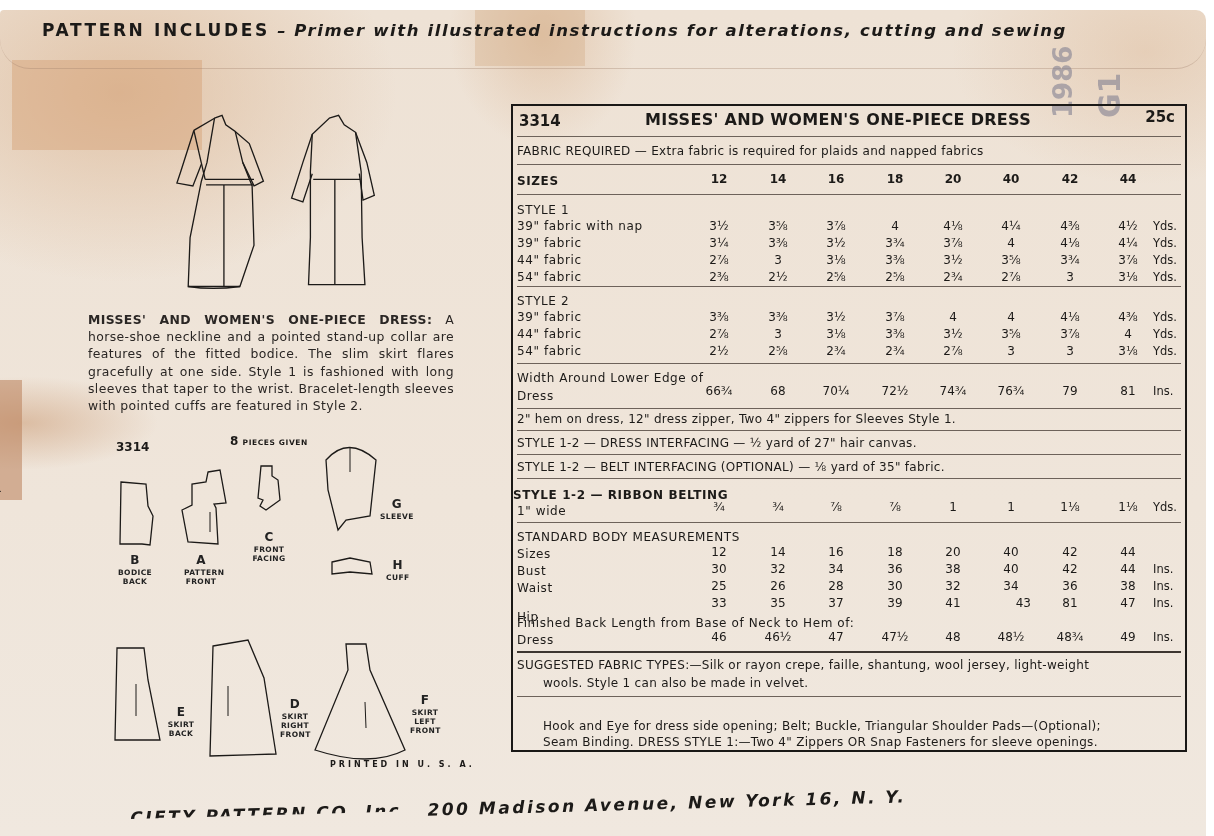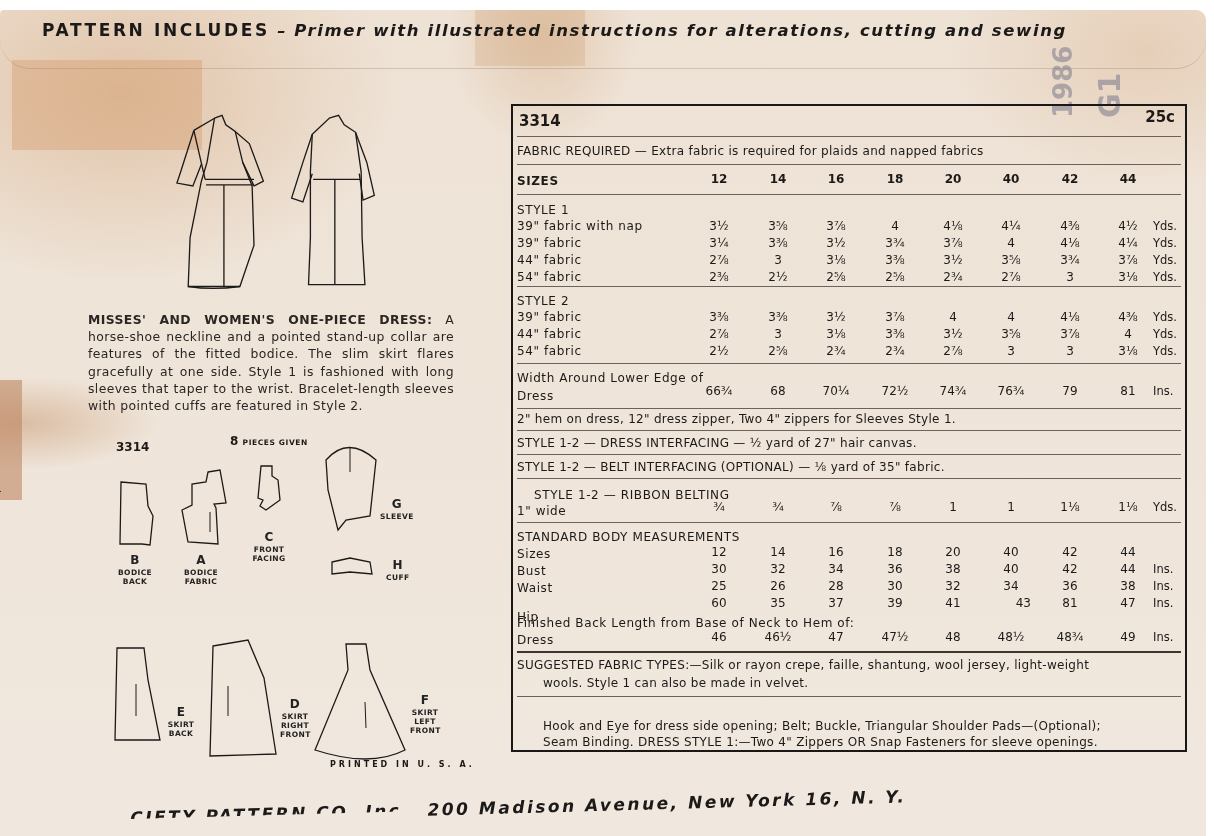--- a/index.html
+++ b/index.html
@@ -152,21 +152,21 @@
     <path d="M265 282 L266 308" stroke-width="1"></path>
   </g>
 </svg>
 
 <div class="piece-label" style="left:118px; top:553px;">
     <span class="letter">B</span>
     <span style="display:block;width:34px;">BODICE BACK</span>
   </div>
 <div class="piece-label" style="left:184px; top:553px;">
     <span class="letter">A</span>
-    <span style="display:block;width:34px;">BODICE FABRIC</span>
+    <span style="display:block;width:34px;">PATTERN FRONT</span>
   </div>
 <div class="piece-label" style="left:252px; top:530px;">
     <span class="letter">C</span>
     <span style="display:block;width:34px;">FRONT FACING</span>
   </div>
 <div class="piece-label" style="left:380px; top:497px;">
     <span class="letter">G</span>
     <span style="display:block;">SLEEVE</span>
   </div>
 <div class="piece-label" style="left:386px; top:558px;">
@@ -183,20 +183,21 @@
   </div>
 <div class="piece-label" style="left:410px; top:693px;">
     <span class="letter">F</span>
     <span style="display:block;width:30px;">SKIRT LEFT FRONT</span>
   </div>
 
 <div class="printed">PRINTED IN U. S. A.</div>
 
 <div class="chart">
   <div class="pattern-no">3314</div>
+  <div class="pattern-title">MISSES' AND WOMEN'S ONE-PIECE DRESS</div>
   <div class="price">25c</div>
   <div class="rule" style="left:4px; right:4px; top:30px;"></div>
 
   <div class="row-text" style="left:4px; top:38px;">FABRIC REQUIRED — Extra fabric is required for plaids and napped fabrics</div>
   <div class="rule" style="left:4px; right:4px; top:58px;"></div>
 
   <div class="lbl bold" style="left:4px; top:68px;">SIZES</div>
   <div id="sizes-row">
       <div class="cell bold" style="left: 186px; top: 66px;">12</div>
       <div class="cell bold" style="left: 245px; top: 66px;">14</div>
@@ -304,21 +305,21 @@
     </div>
   <div class="rule" style="left:4px; right:4px; top:302px;"></div>
 
   <div class="row-text bold" style="left:4px; top:306px; font-weight:normal;">2" hem on dress, 12" dress zipper, Two 4" zippers for Sleeves Style 1.</div>
   <div class="rule" style="left:4px; right:4px; top:324px;"></div>
   <div class="row-text" style="left:4px; top:330px;">STYLE 1-2 — DRESS INTERFACING — ½ yard of 27" hair canvas.</div>
   <div class="rule" style="left:4px; right:4px; top:348px;"></div>
   <div class="row-text" style="left:4px; top:354px;">STYLE 1-2 — BELT INTERFACING (OPTIONAL) — ⅛ yard of 35" fabric.</div>
   <div class="rule" style="left:4px; right:4px; top:372px;"></div>
 
-  <div class="lbl" style="left:21px; top:382px;">STYLE 1-2 — RIBBON BELTING</div>
+  <div class="lbl" style="left:0; top:382px;font-weight:bold;">STYLE 1-2 — RIBBON BELTING</div>
   <div class="lbl" style="left:4px; top:398px;">1" wide</div>
   <div id="ribbon-row">
       <div class="cell" style="left: 186px; top: 394px;">¾</div>
       <div class="cell" style="left: 245px; top: 394px;">¾</div>
       <div class="cell" style="left: 303px; top: 394px;">⅞</div>
       <div class="cell" style="left: 362px; top: 394px;">⅞</div>
       <div class="cell" style="left: 420px; top: 394px;">1</div>
       <div class="cell" style="left: 478px; top: 394px;">1</div>
       <div class="cell" style="left: 537px; top: 394px;">1⅛</div>
       <div class="cell" style="left: 595px; top: 394px;">1⅛</div>
@@ -351,21 +352,21 @@
       <div class="cell" style="left: 186px; top: 473px;">25</div>
       <div class="cell" style="left: 245px; top: 473px;">26</div>
       <div class="cell" style="left: 303px; top: 473px;">28</div>
       <div class="cell" style="left: 362px; top: 473px;">30</div>
       <div class="cell" style="left: 420px; top: 473px;">32</div>
       <div class="cell" style="left: 478px; top: 473px;">34</div>
       <div class="cell" style="left: 537px; top: 473px;">36</div>
       <div class="cell" style="left: 595px; top: 473px;">38</div>
       <div class="unit" style="left: 640px; top: 473px;">Ins.</div>
       <div class="lbl" style="left: 4px; top: 504px;">Hip</div>
-      <div class="cell" style="left: 186px; top: 490px;">60</div>
+      <div class="cell" style="left: 186px; top: 490px;">33</div>
       <div class="cell" style="left: 245px; top: 490px;">35</div>
       <div class="cell" style="left: 303px; top: 490px;">37</div>
       <div class="cell" style="left: 362px; top: 490px;">39</div>
       <div class="cell" style="left: 420px; top: 490px;">41</div>
       <div class="cell" style="left: 478px; top: 490px; text-align: right;">43</div>
       <div class="cell" style="left: 537px; top: 490px;">81</div>
       <div class="cell" style="left: 595px; top: 490px;">47</div>
       <div class="unit" style="left: 640px; top: 490px;">Ins.</div>
     </div>
   <div class="lbl" style="left:4px; top:510px;">Finished Back Length from Base of Neck to Hem of:</div>

